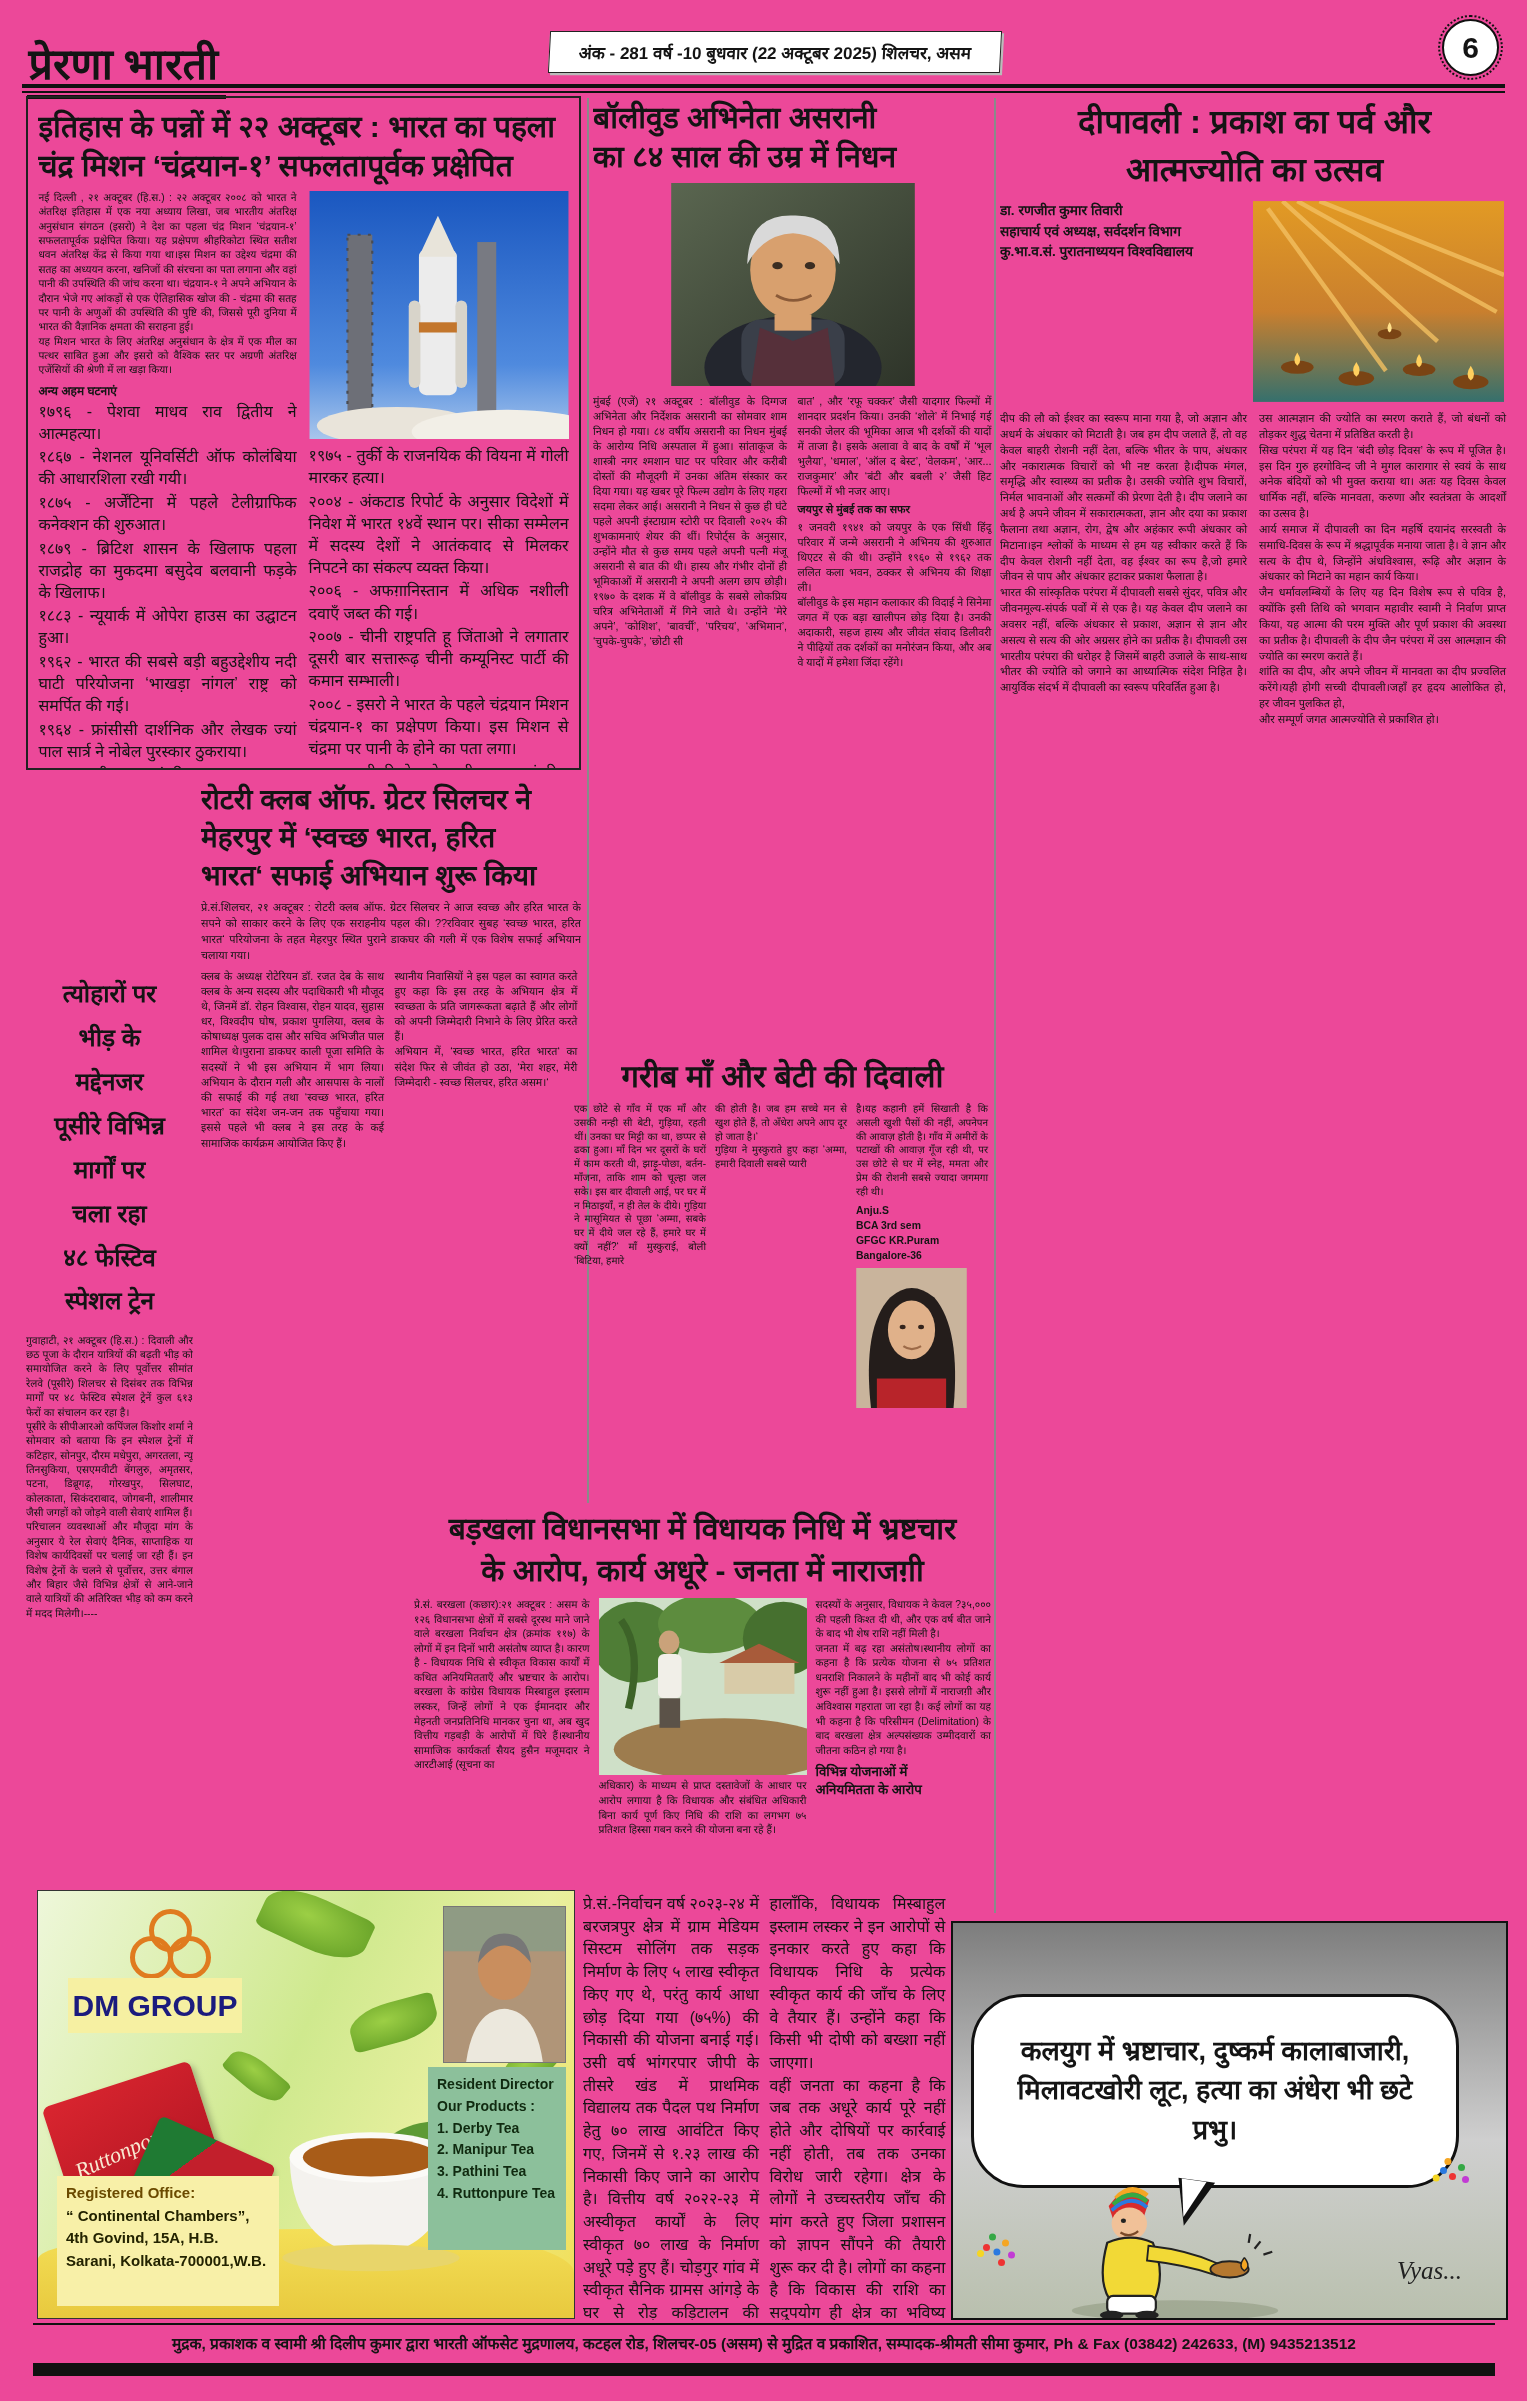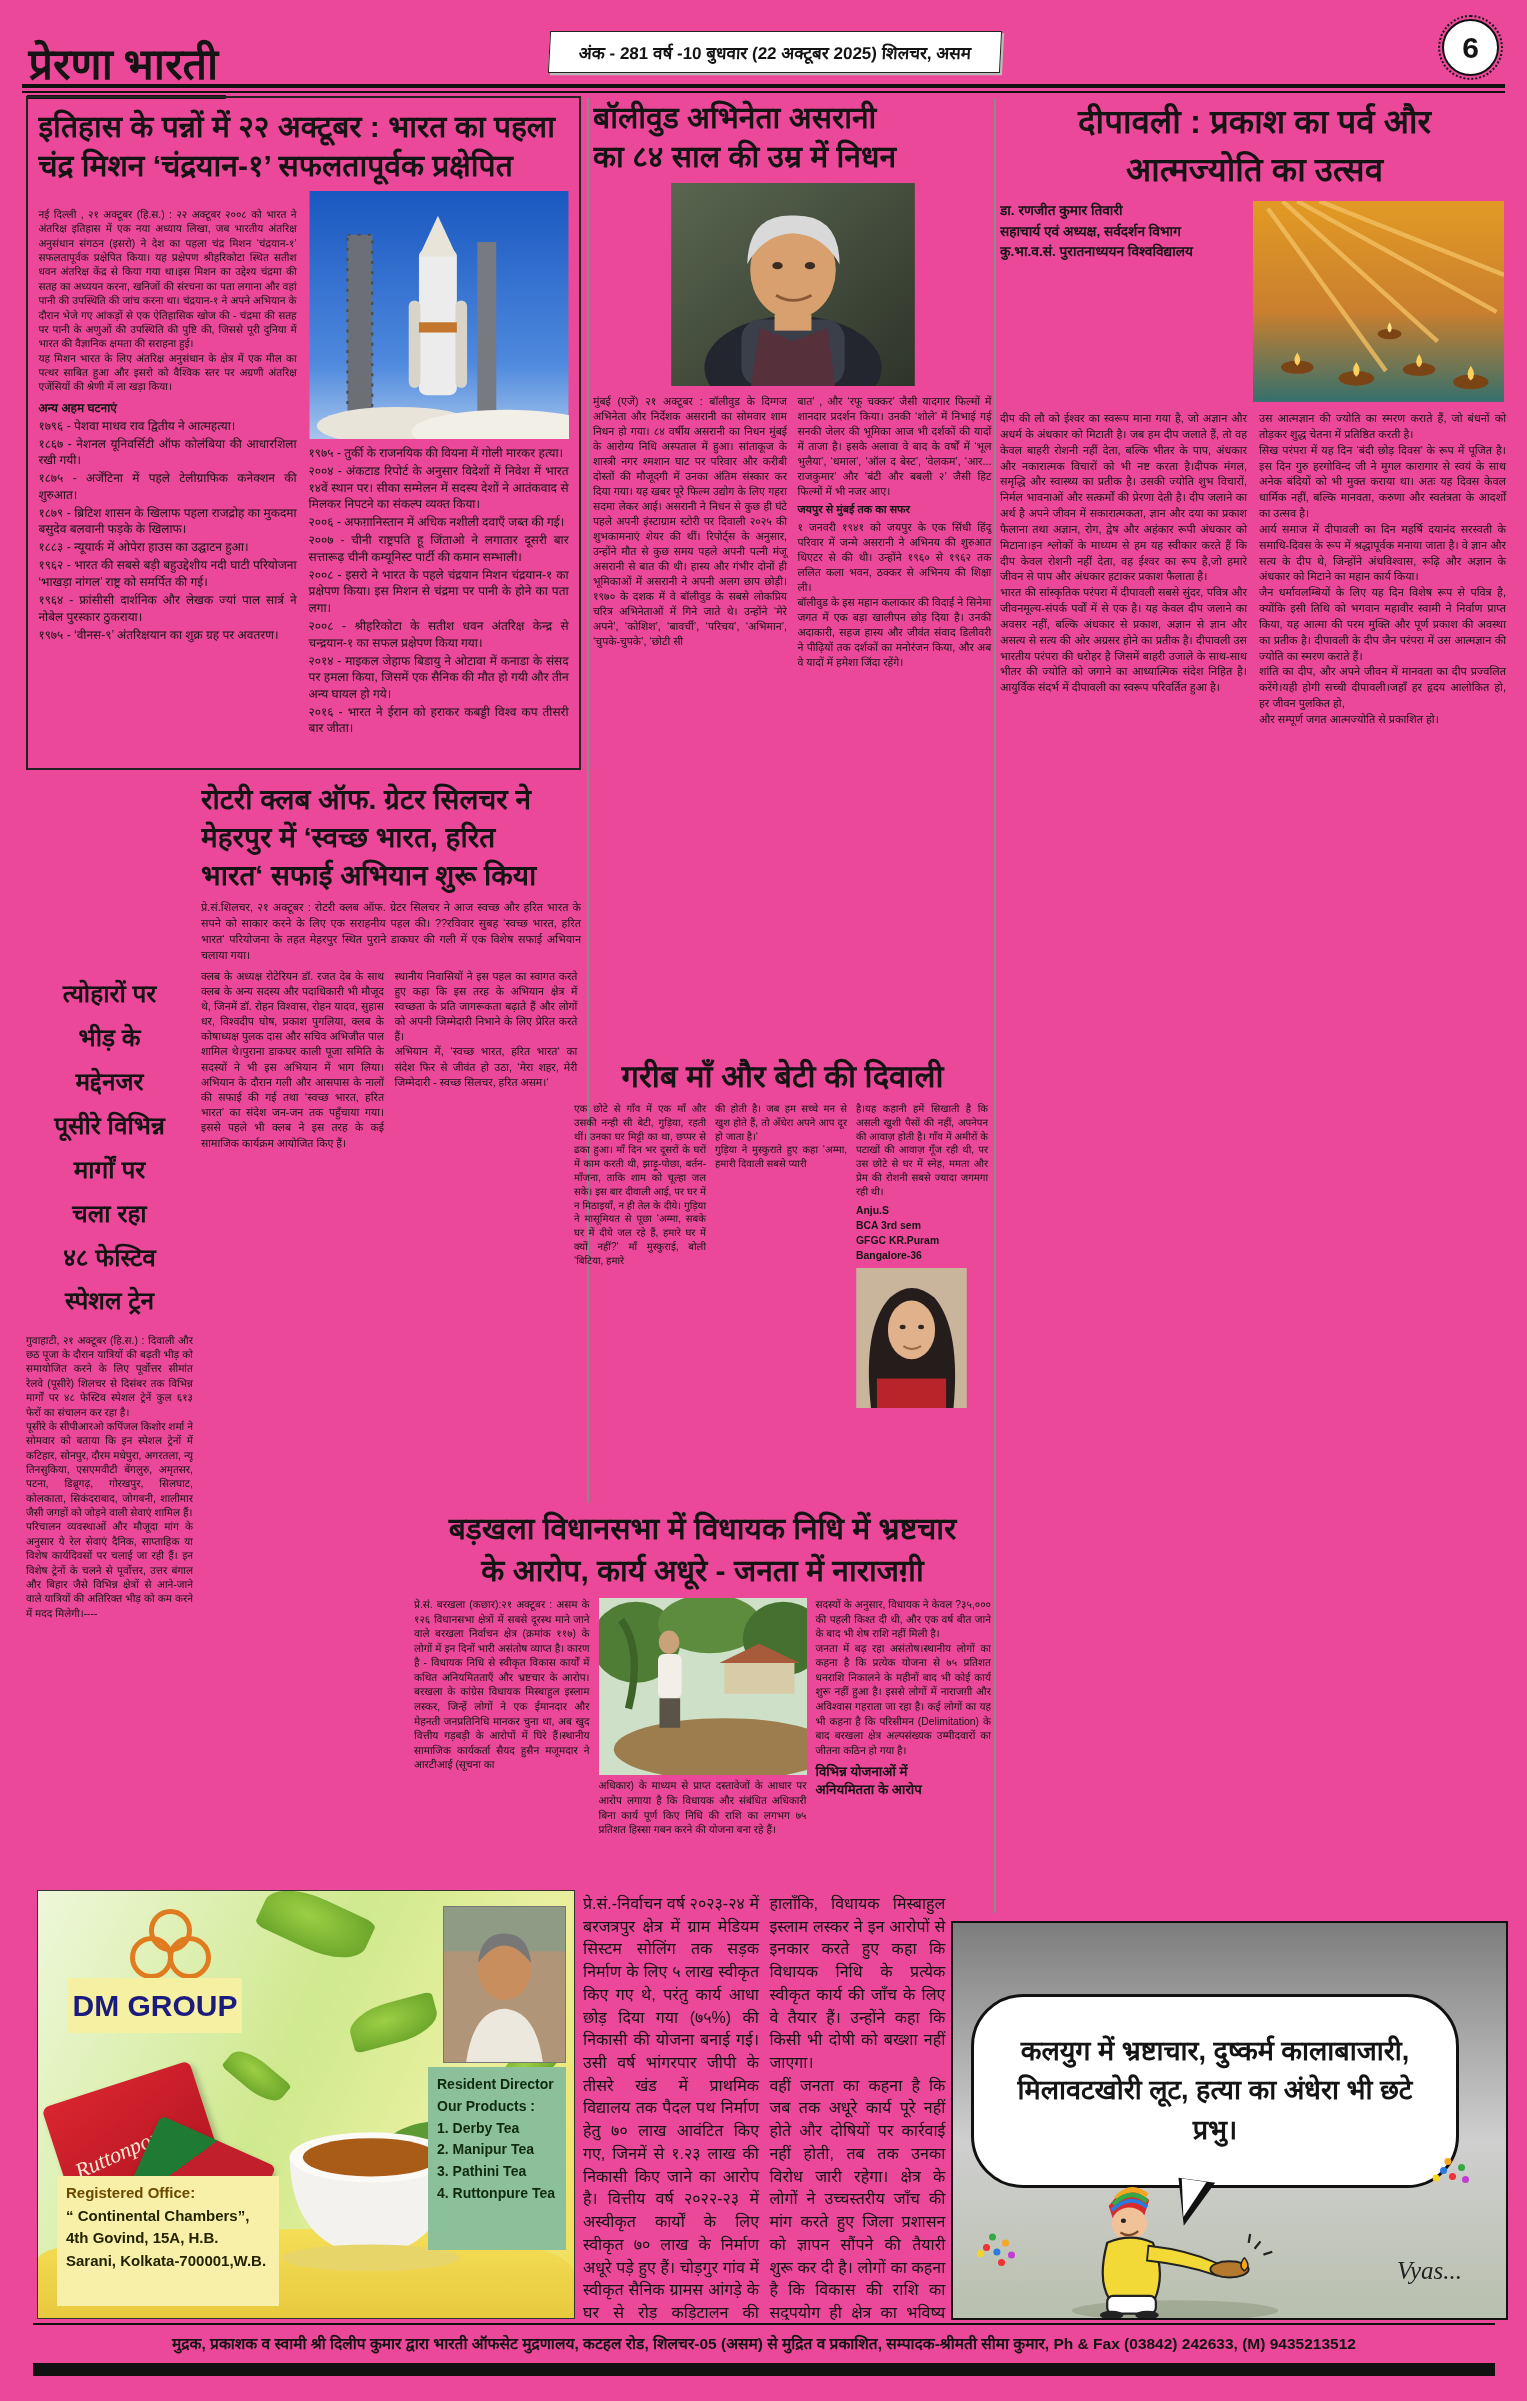--- a/index.html
+++ b/index.html
@@ -16,24 +16,24 @@
              box-shadow:2.2px 2.2px 0 #bbb;transform:skewX(-3deg);display:flex;align-items:center;
              justify-content:center;font-size:17px;font-weight:bold;background:#fff;}
   #page-badge{left:1442px;top:19px;width:53px;height:53px;border:2.2px solid #111;border-radius:50%;
               outline:2.2px dotted #111;outline-offset:2.2px;display:flex;align-items:center;justify-content:center;
               font-size:30px;font-weight:bold;background:#fff;}
   .hrule{position:absolute;background:#111;}
   
   #a1{left:26px;top:96px;width:555px;height:674px;border:2.2px solid #222;padding:9px 10.4px;box-sizing:border-box;overflow:hidden;}
   #a1 h1{margin:0 0 6px 0;font-size:30px;line-height:1.3;}
   .a1-cols{display:flex;gap:12px;}
-  .a1-left{width:260px;margin-top:17px;}
+  .a1-left{width:260px;}
   .a1-right{width:260px;}
   .subhead{font-size:12px;font-weight:bold;margin:4.4px 0 1.5px 0;}
-  .tl-item{font-size:12px;line-height:1.38;text-align:justify;margin-bottom:1.5px;}
+  .tl-item{font-size:16px;line-height:1.38;text-align:justify;margin-bottom:1.5px;}
   
   #asrani{left:593px;top:98px;width:399px;height:958px;overflow:hidden;}
   #asrani h1{margin:0;font-size:30px;line-height:1.3;}
   .photo-wrap{display:flex;justify-content:center;margin:7.4px 0;}
   .as-cols{display:flex;gap:10.4px;}
   .as-col{width:194px;font-size:10.7px;line-height:1.4;text-align:justify;}
   .mini-subhead{font-weight:bold;font-size:11px;margin:3px 0;}
   
   #deep{left:1000px;top:98px;width:509px;height:1813px;overflow:hidden;}
   #deep h1{margin:0 0 7.4px 0;font-size:33px;line-height:1.45;text-align:center;}

